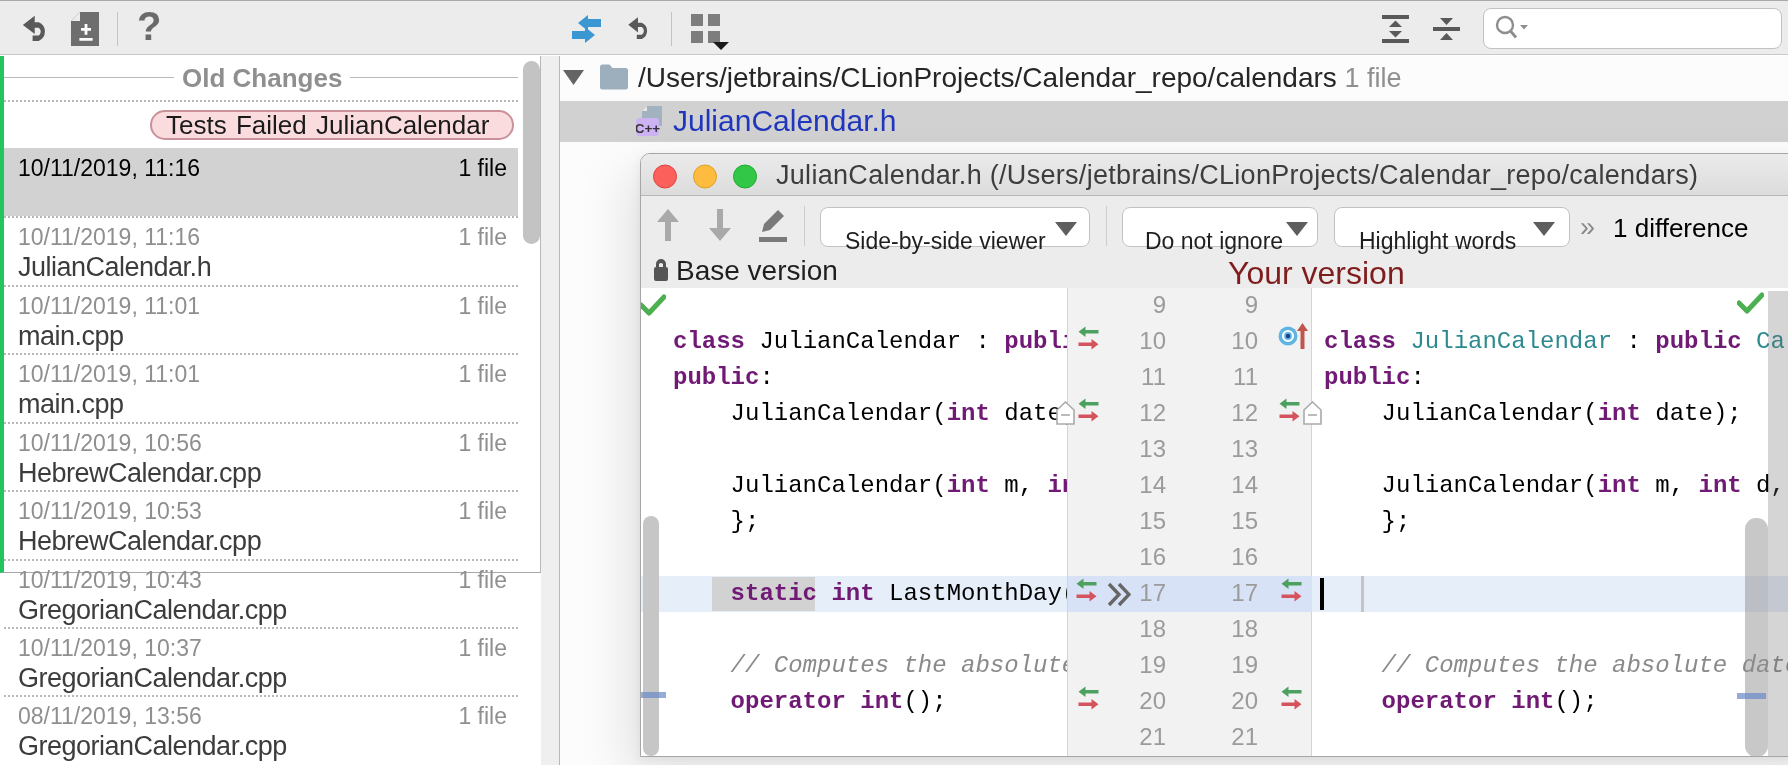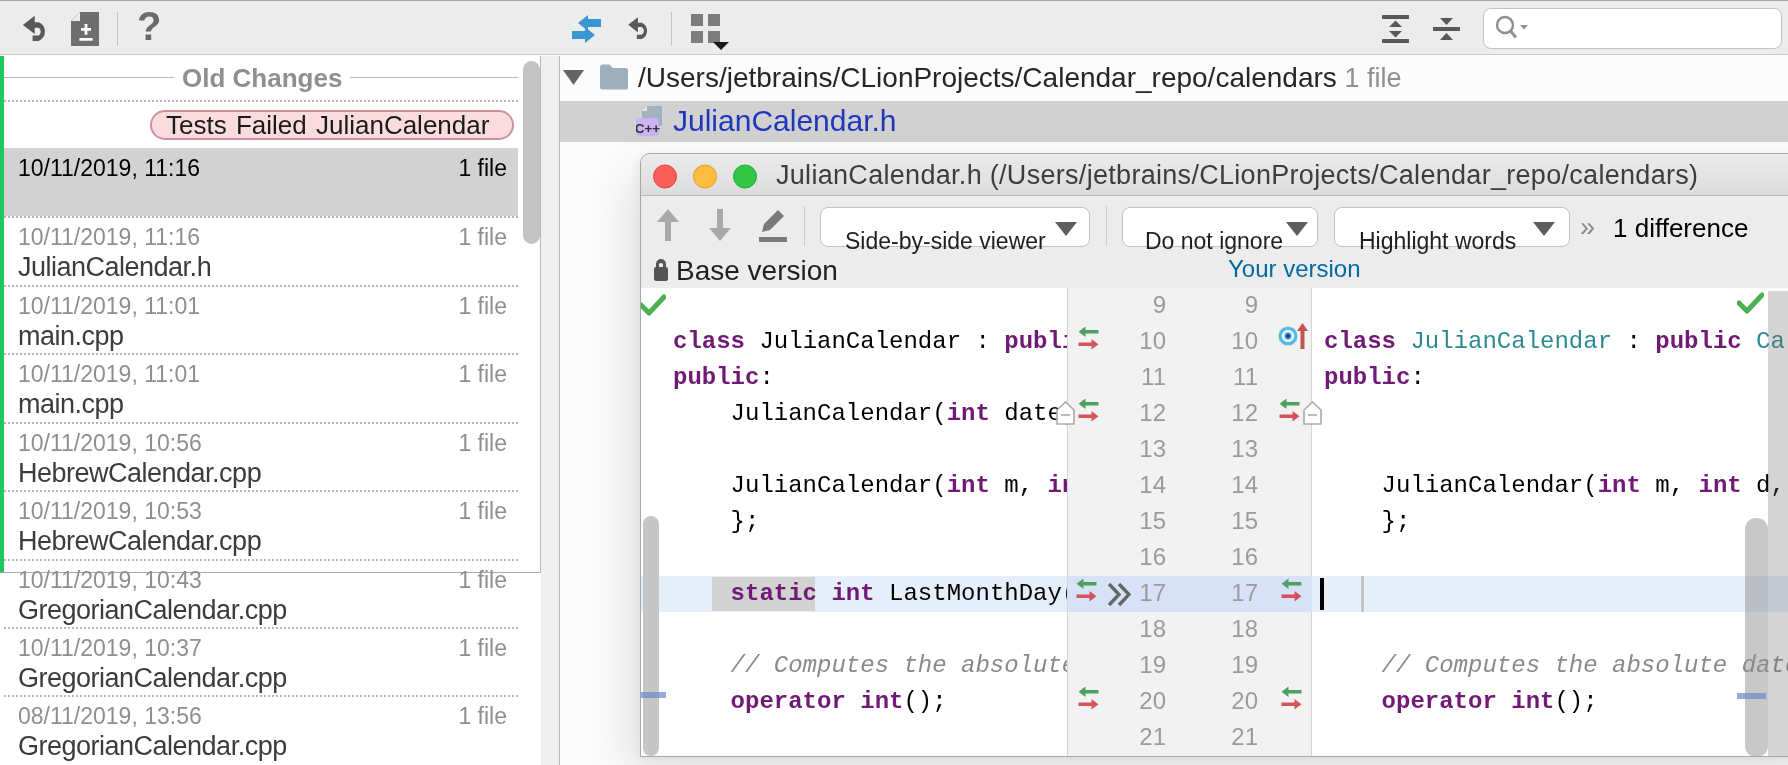--- a/index.html
+++ b/index.html
@@ -230,21 +230,21 @@
     </div>
   <div class="abs vsep" style="left:465px;top:52px;height:40px;background:#cccccc"></div>
   <div class="abs" style="left:939px;top:58px;font-size:27px;color:#8a8a8a">»</div>
   <div class="abs" style="left:972px;top:59px;font-size:26px;color:#000">1 difference</div>
 
   <svg class="abs" style="left:11px;top:103px" width="18" height="25" viewBox="0 0 18 25">
     <path d="M4 10 L4 7 A5 5 0 0 1 14 7 L14 10 L11 10 L11 7 A2.8 2.8 0 0 0 7 7 L7 10 Z" fill="#555"></path>
     <rect x="2" y="10" width="14" height="14" rx="2" fill="#555"></rect>
   </svg>
   <div class="abs" style="left:35px;top:101px;font-size:28px;color:#1f1f1f">Base version</div>
-  <div class="abs" style="left:587px;top:101px;font-size:24px;color:#0369a1">Your version</div>
+  <div class="abs" style="left:587px;top:101px;font-size:32px;color:#7f1d1d">Your version</div>
 
   <div class="abs" id="edL" style="left:0;top:134px;width:426px;height:468px;background:#fff;overflow:hidden">
     <div class="abs" style="left:0;top:288px;width:426px;height:36px;background:#e6eefa"></div>
     <div class="abs mono" style="left:32px;top:36px"><span class="kw">class</span> JulianCalendar : <span class="kw">public</span></div>
     <div class="abs mono" style="left:32px;top:72px"><span class="kw">public</span>:</div>
     <div class="abs mono" style="left:32px;top:108px">    JulianCalendar(<span class="kw">int</span> date);</div>
     <div class="abs mono" style="left:32px;top:180px">    JulianCalendar(<span class="kw">int</span> m, <span class="kw">int</span> d,</div>
     <div class="abs mono" style="left:32px;top:216px">    };</div>
     <div class="abs" style="left:71px;top:289px;width:103px;height:34px;background:#d2d2d2"></div>
     <div class="abs mono" style="left:32px;top:288px">    <span class="kw">static</span> <span class="kw">int</span> LastMonthDay( m</div>
@@ -279,20 +279,21 @@
     <div class="lnum" style="left:130px;top:399px;width:60px">20</div>
     <div class="lnum" style="left:38px;top:435px;width:60px">21</div>
     <div class="lnum" style="left:130px;top:435px;width:60px">21</div>
   </div>
   <div class="abs" id="edR" style="left:671px;top:134px;width:527px;height:468px;background:#fff;overflow:hidden">
     <div class="abs" style="left:0;top:288px;width:527px;height:36px;background:#e6eefa"></div>
     <div class="abs" style="left:49px;top:288px;width:3px;height:36px;background:#c4c4c4"></div>
     <div class="abs" style="left:8px;top:290px;width:4px;height:32px;background:#000"></div>
     <div class="abs mono" style="left:12px;top:36px"><span class="kw">class</span> <span class="cls">JulianCalendar</span> : <span class="kw">public</span> <span class="cls">Calendar</span></div>
     <div class="abs mono" style="left:12px;top:72px"><span class="kw">public</span>:</div>
+    <div class="abs mono" style="left:12px;top:108px">    JulianCalendar(<span class="kw">int</span> date);</div>
     <div class="abs mono" style="left:12px;top:180px">    JulianCalendar(<span class="kw">int</span> m, <span class="kw">int</span> d,</div>
     <div class="abs mono" style="left:12px;top:216px">    };</div>
     <div class="abs mono cmt" style="left:12px;top:360px">    // Computes the absolute date</div>
     <div class="abs mono" style="left:12px;top:396px">    <span class="kw">operator</span> <span class="kw">int</span>();</div>
   </div>
 
   <svg class="abs" style="left:436px;top:172px" width="23" height="24" viewBox="0 0 23 24">
     <path d="M8.5 0.5 L8.5 4 L21.5 4 L21.5 7.5 L8.5 7.5 L8.5 11 L1.5 5.7 Z" fill="#4da05f"></path>
     <path d="M14.5 13 L14.5 16.5 L1.5 16.5 L1.5 20 L14.5 20 L14.5 23.5 L21.5 18.2 Z" fill="#d4535c"></path>
   </svg>

